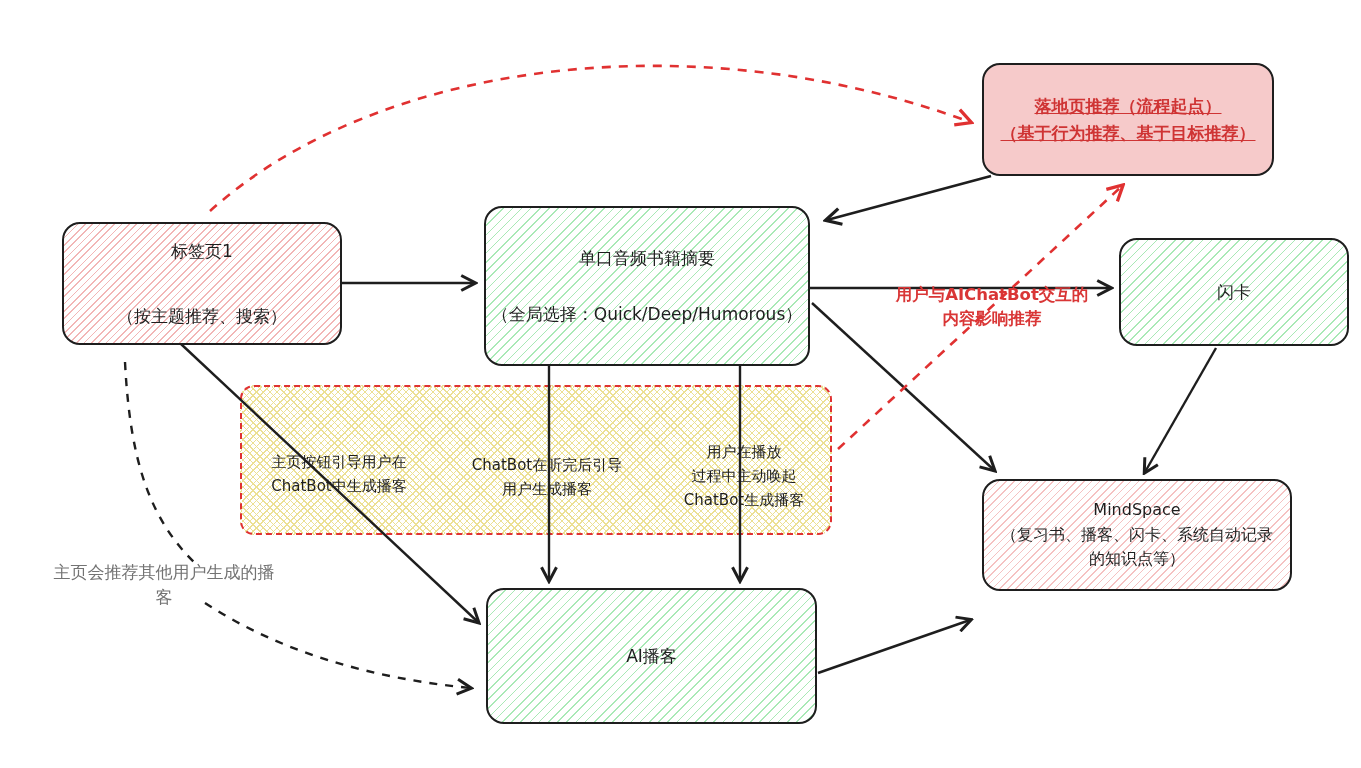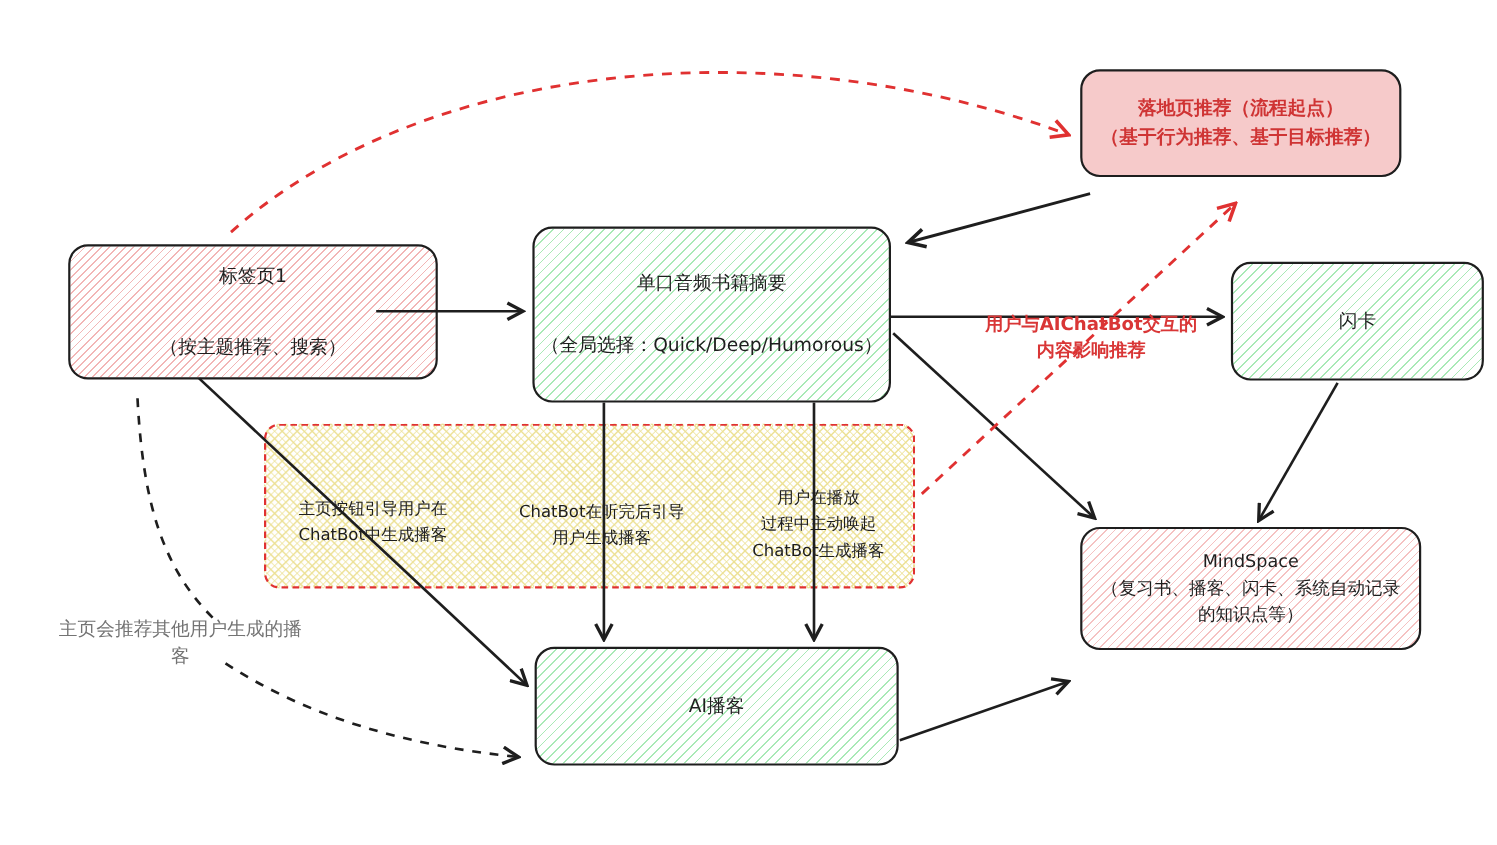--- a/index.html
+++ b/index.html
@@ -60,40 +60,40 @@
 
     <path d="M210,211 C380,58 700,22 970,122" stroke="#e03131" stroke-width="2.6" fill="none" stroke-dasharray="9 8" marker-end="url(#ah-red)"></path>
     <path d="M838,449 L1122,186" stroke="#e03131" stroke-width="2.6" fill="none" stroke-dasharray="9 8" marker-end="url(#ah-red)"></path>
 
     <path d="M125,362 C130,460 149,520 198,566" stroke="#1e1e1e" stroke-width="2.4" fill="none" stroke-dasharray="8 8"></path>
     <path d="M205,603 C280,652 370,678 470,688" stroke="#1e1e1e" stroke-width="2.4" fill="none" stroke-dasharray="8 8" marker-end="url(#ah-black)"></path>
   </svg>
 
   <div class="yellow-box" style="left:240px; top:385px; width:592px; height:150px;"></div>
 
-  <div class="node hatch-red" style="left:62px; top:222px; width:336px; height:123px;gap:38px;">
+  <div class="node hatch-red" style="left:62px; top:222px; width:280px; height:123px;gap:38px;">
     <span class="line-block">标签页1</span>
     <span class="line-block">（按主题推荐、搜索）</span>
   </div>
 
   <div class="node hatch-green" style="left:484px; top:206px; width:326px; height:160px;">
     <span class="line-block">单口音频书籍摘要</span>
     <span class="line-block">（全局选择：Quick/Deep/Humorous）</span>
   </div>
 
-  <div class="node solid-pink" style="left:982px; top:63px; width:292px; height:98px;">
+  <div class="node solid-pink" style="left:982px; top:63px; width:292px; height:113px;text-decoration:underline;">
     <span class="line-block">落地页推荐（流程起点）</span>
     <span class="line-block">（基于行为推荐、基于目标推荐）</span>
   </div>
 
   <div class="node hatch-green" style="left:1119px; top:238px; width:230px; height:108px;">
     <span class="line-block">闪卡</span>
   </div>
 
-  <div class="node hatch-green" style="left:486px; top:588px; width:331px; height:108px;align-items:center;">
+  <div class="node hatch-green" style="left:486px; top:588px; width:331px; height:136px;align-items:center;">
     <span class="line-block">AI播客</span>
   </div>
 
   <div class="node hatch-pink" style="left:982px; top:479px; width:310px; height:112px; font-size:16px;align-items:center;">
     <span class="line-block">MindSpace</span>
     <span class="line-block">（复习书、播客、闪卡、系统自动记录</span>
     <span class="line-block">的知识点等）</span>
   </div>
 
   <div class="note" style="left:248px; top:450px; width:182px;">

